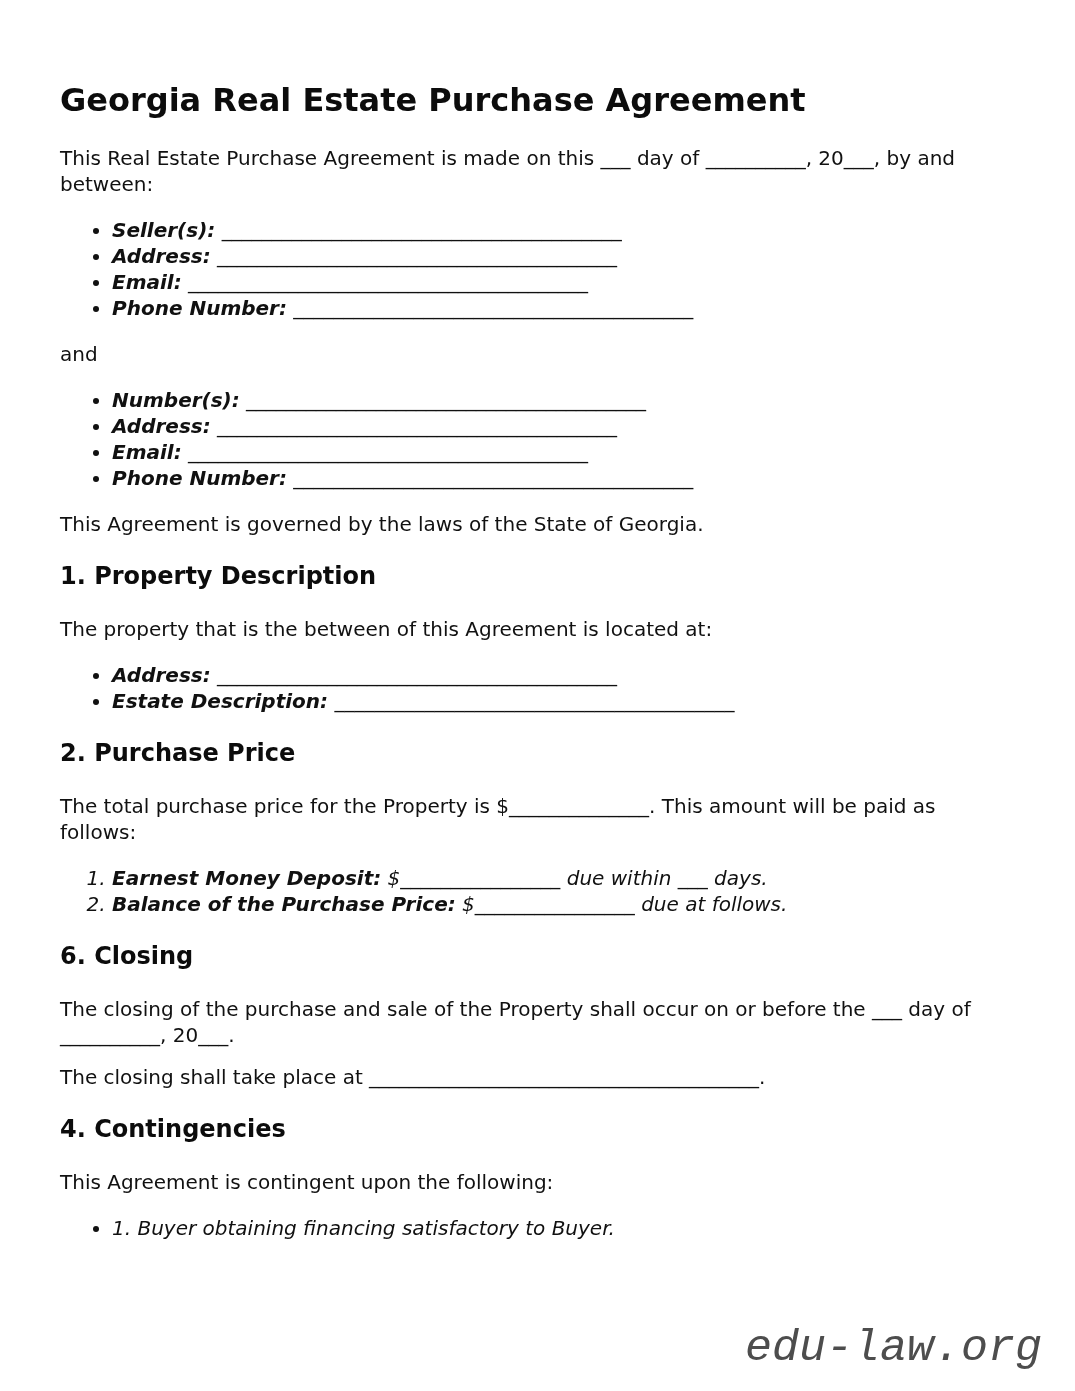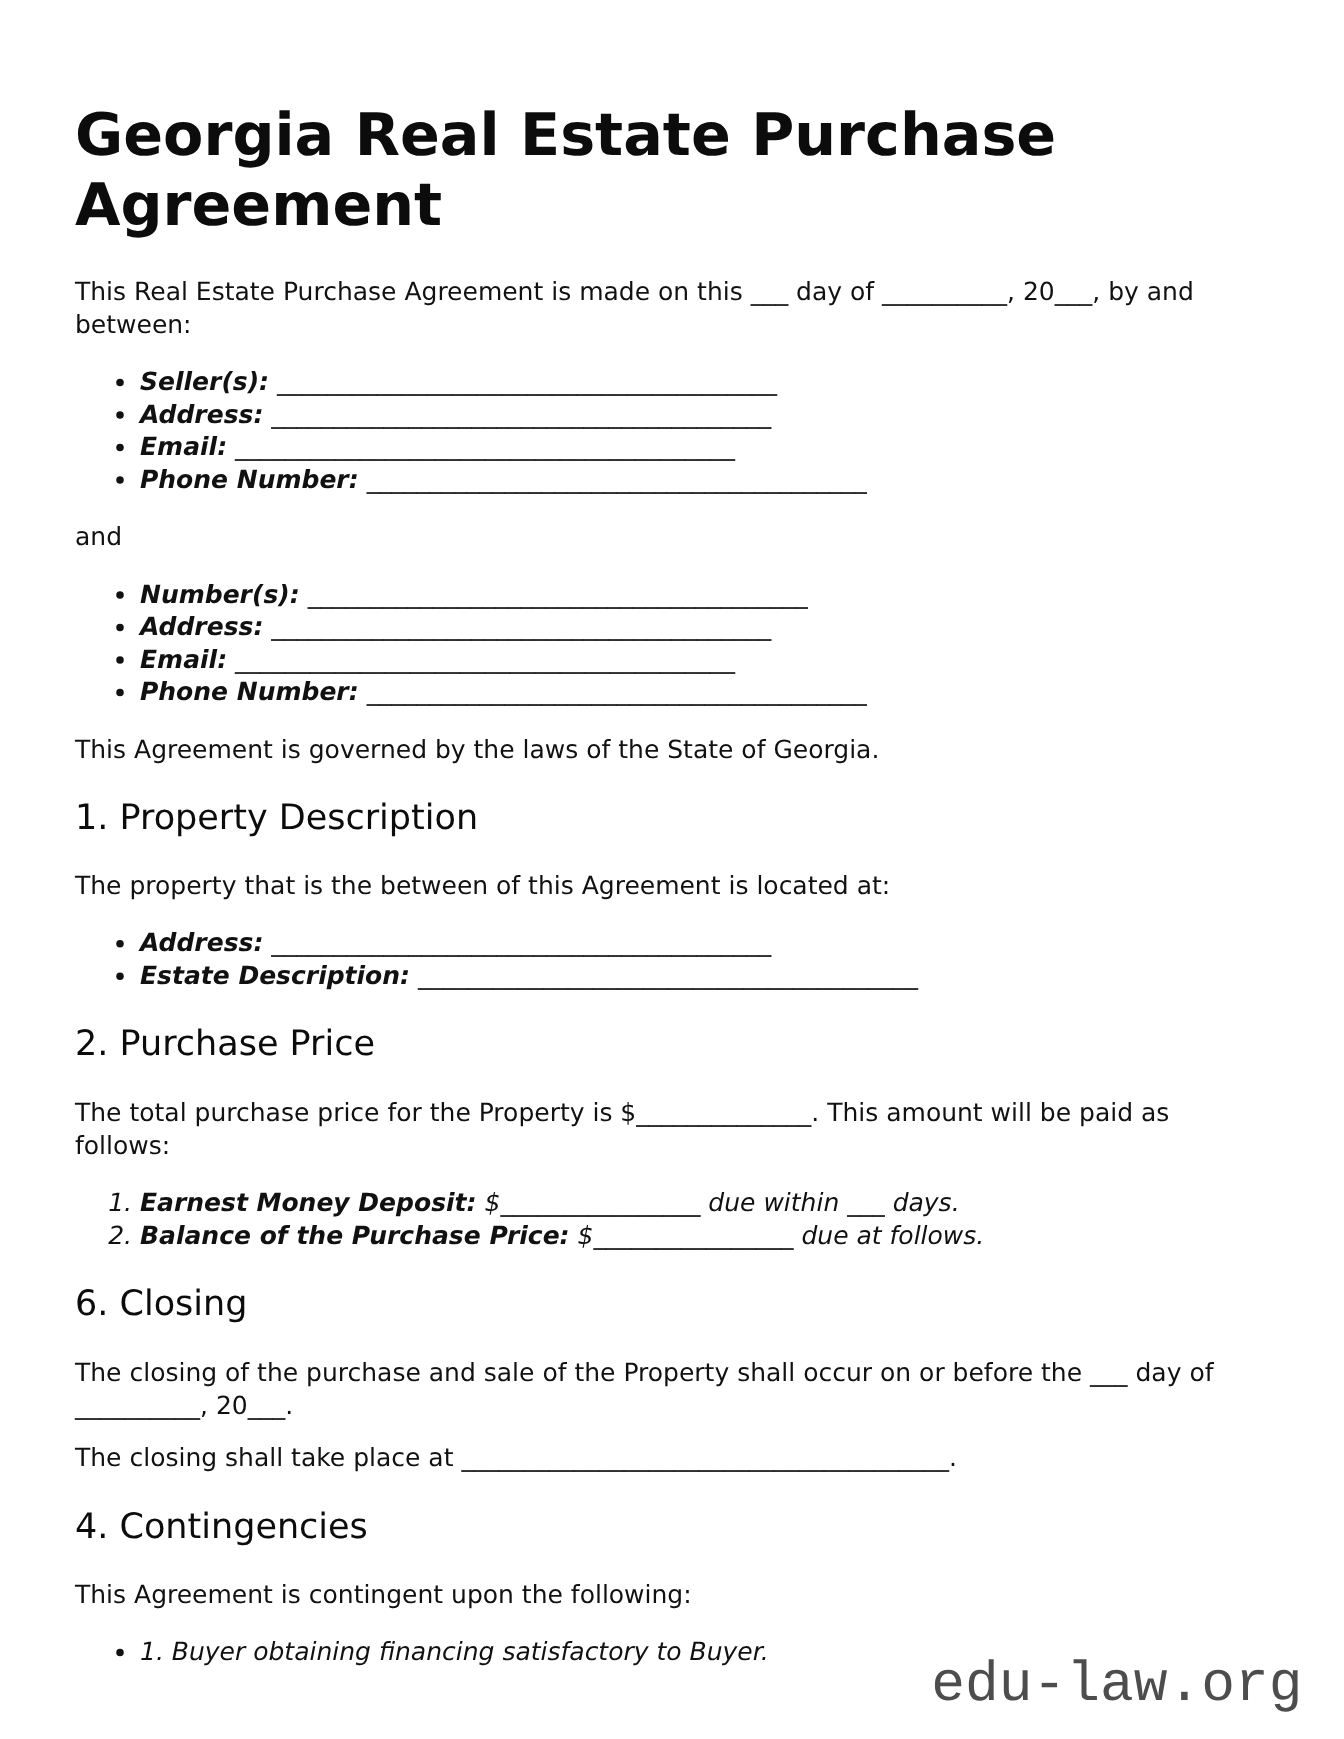--- a/index.html
+++ b/index.html
@@ -10,47 +10,48 @@
     background: #ffffff;
     color: #111111;
     font-family: "DejaVu Sans", "Liberation Sans", sans-serif;
     font-size: 20px;
     line-height: 1.3;
     padding: 55px 95px 0 60px;
     position: relative;
     overflow: hidden;
   }
   h1 {
-    font-size: 47px;
+    font-size: 32px;
     line-height: 1.2;
     font-weight: bold;
     margin: 26px 0;
     max-width: 800px;
     color: #0c0c0c;
   }
   h2 {
-    font-size: 28px;
+    font-size: 24px;
     line-height: 1.2;
-    font-weight: normal;
+    font-weight: bold;
     margin: 25px 0;
     color: #0c0c0c;
   }
   p { margin: 16px 0; }
   ul, ol { margin: 20px 0; padding-left: 52px; font-style: italic; }
   li { margin: 0; }
   ul li { list-style-type: disc; }
   strong { font-weight: bold; }
   .watermark {
     position: absolute;
     right: 33px;
     bottom: 20px;
     font-family: "Liberation Mono", "DejaVu Sans Mono", monospace;
     font-size: 45px;
     line-height: 1;
     color: #4d4d4d;
+    font-style: italic;
   }
 </style>
 </head>
 <body>
 
 <h1>Georgia Real Estate Purchase Agreement</h1>
 
 <p>This Real Estate Purchase Agreement is made on this ___ day of __________, 20___, by and between:</p>
 
 <ul>

